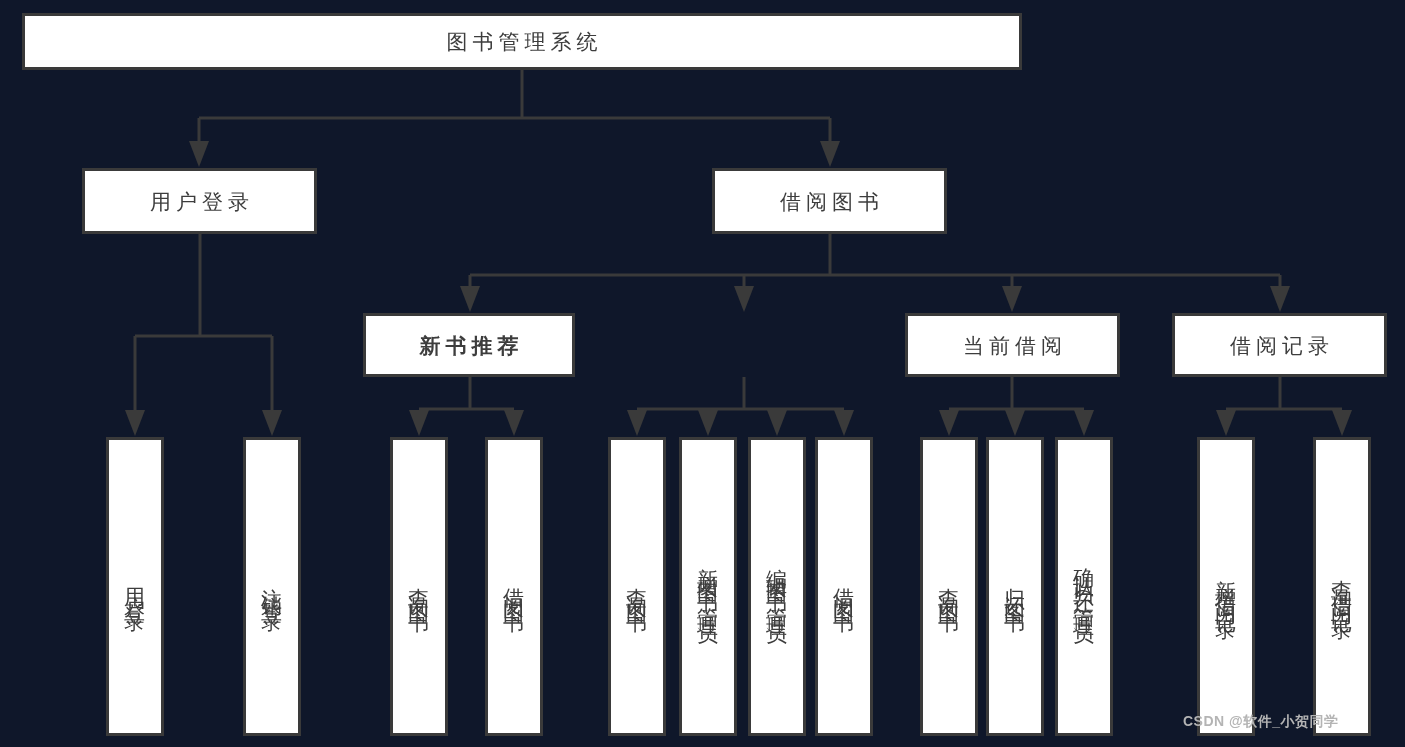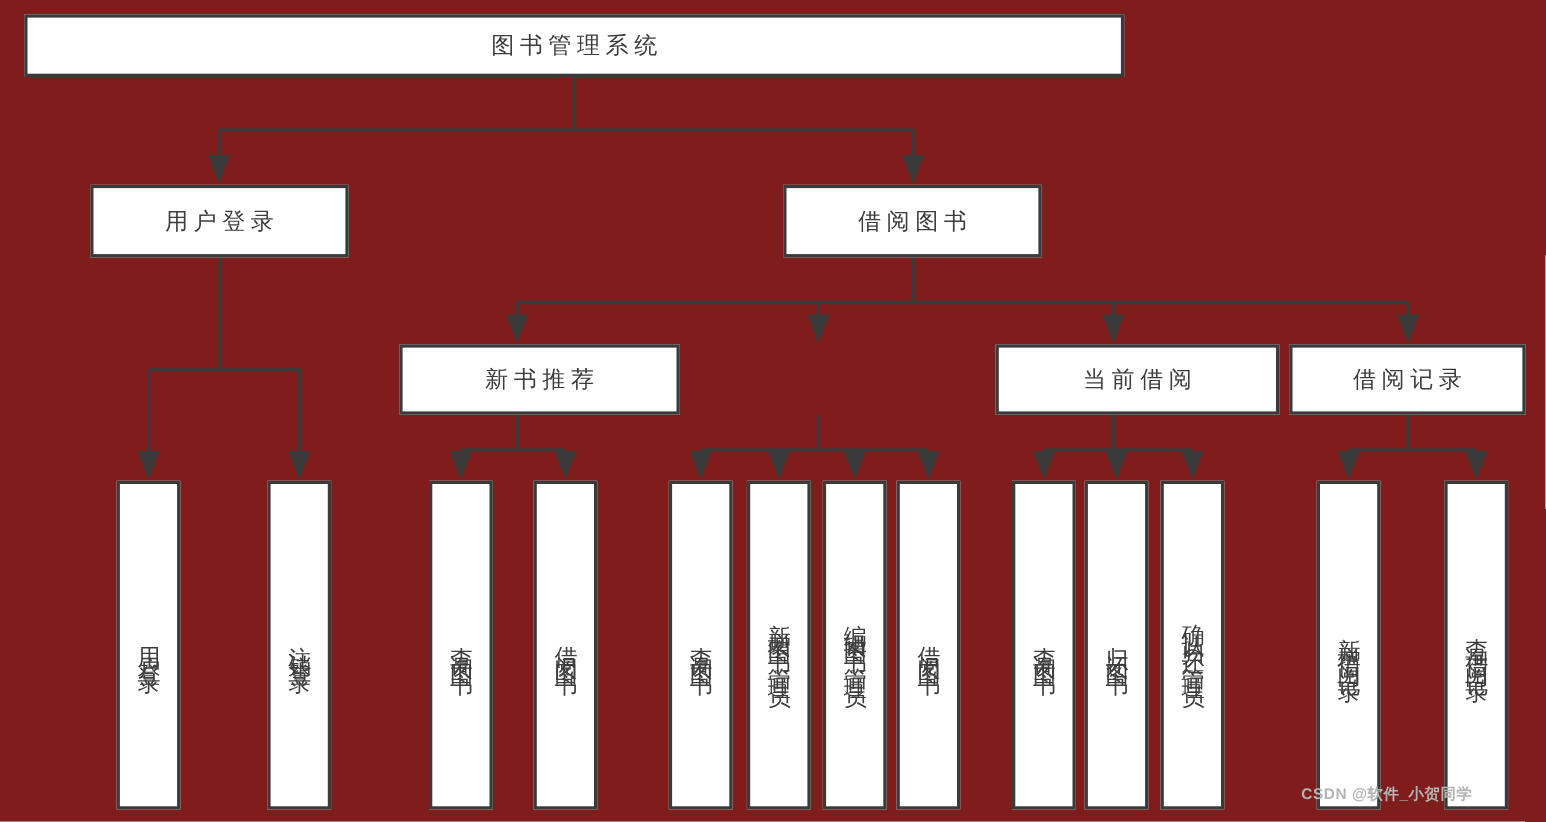--- a/index.html
+++ b/index.html
@@ -1,18 +1,18 @@
 <!DOCTYPE html>
 <html style="--stroke: #3a3a3a; --text: #3d3d3d; --watermark: #b4b4b4;"><head>
 <meta charset="utf-8">
 <style>
   html, body { margin:0; padding:0; background:#ffffff; }
   .stage {
     position:relative; width:1405px; height:747px;
-    background:#7f1d1d; overflow:hidden;
+    background:#0f172a; overflow:hidden;
     font-family:"Liberation Sans","DejaVu Sans",sans-serif;
     color:var(--text,#3d3d3d);
   }
   .wires { position:absolute; left:0; top:0; z-index:1; }
   .wires path { stroke:var(--stroke,#3a3a3a); stroke-width:3; fill:none; }
   .wires polygon { fill:var(--stroke,#3a3a3a); }
   .box {
     position:absolute; box-sizing:border-box; z-index:2;
     background:#ffffff; border:3px solid var(--stroke,#3a3a3a);
     display:flex; align-items:center; justify-content:center;
@@ -77,24 +77,24 @@
     <span class="hlabel">图书管理系统</span>
   </div>
 
   <div class="box" style="left:82px; top:168px; width:235px; height:66px;">
     <span class="hlabel">用户登录</span>
   </div>
   <div class="box" style="left:712px; top:168px; width:235px; height:66px;">
     <span class="hlabel">借阅图书</span>
   </div>
 
-  <div class="box" style="left:363px; top:313px; width:255px; height:64px;">
+  <div class="box" style="left:363px; top:313px; width:212px; height:64px;font-weight:bold;">
     <span class="hlabel">新书推荐</span>
   </div>
-  <div class="box" style="left:905px; top:313px; width:258px; height:64px;">
+  <div class="box" style="left:905px; top:313px; width:215px; height:64px;">
     <span class="hlabel">当前借阅</span>
   </div>
   <div class="box" style="left:1172px; top:313px; width:215px; height:64px;">
     <span class="hlabel">借阅记录</span>
   </div>
 
   <div class="box" style="left:106px; top:437px; width:58px; height:299px;">
     <span class="vlabel">用户登录</span>
   </div>
   <div class="box" style="left:243px; top:437px; width:58px; height:299px;">

